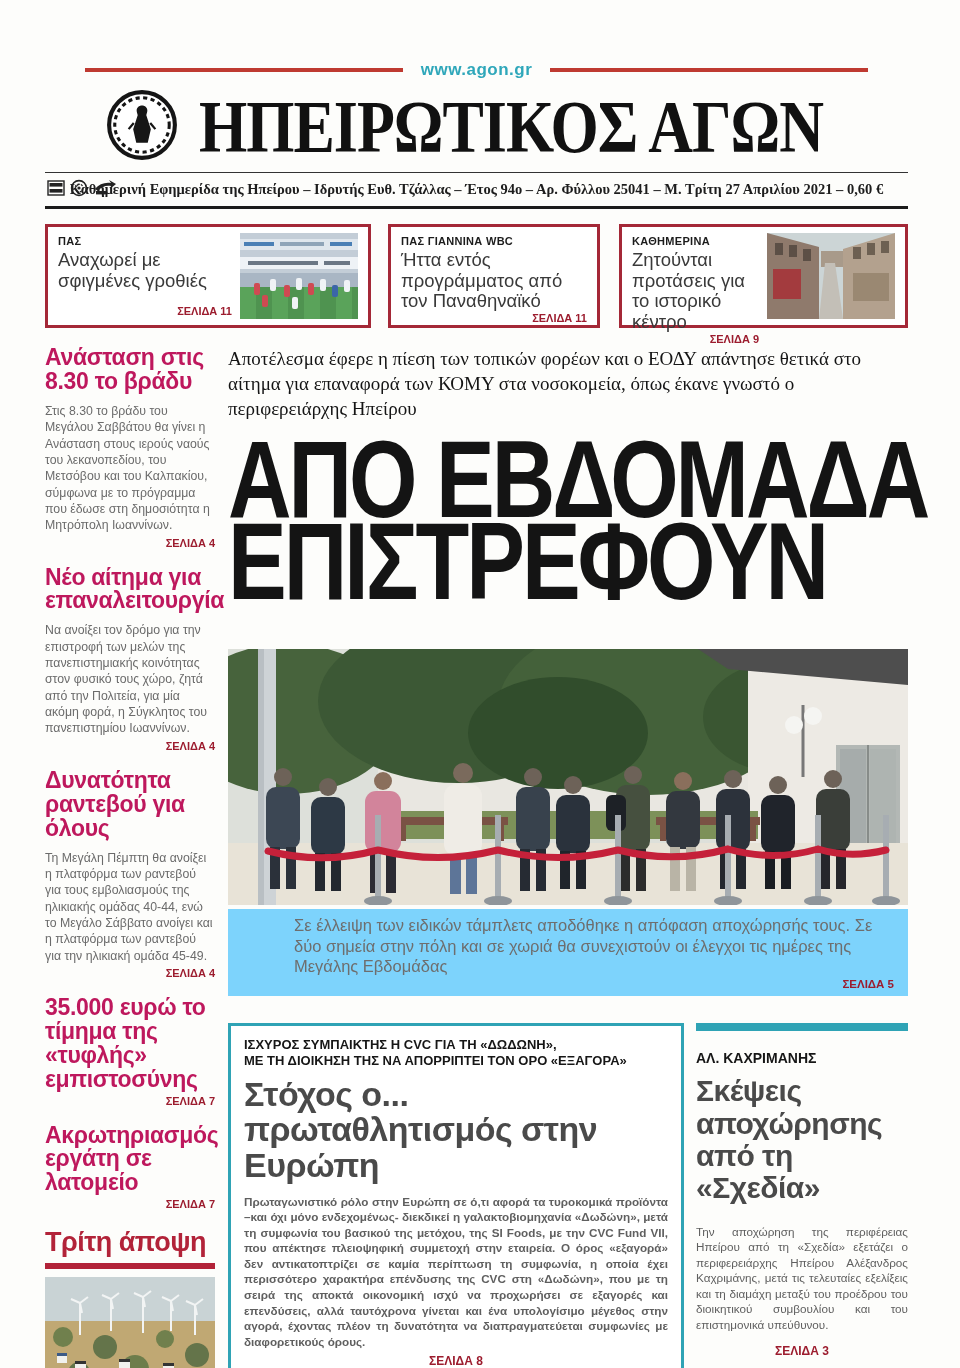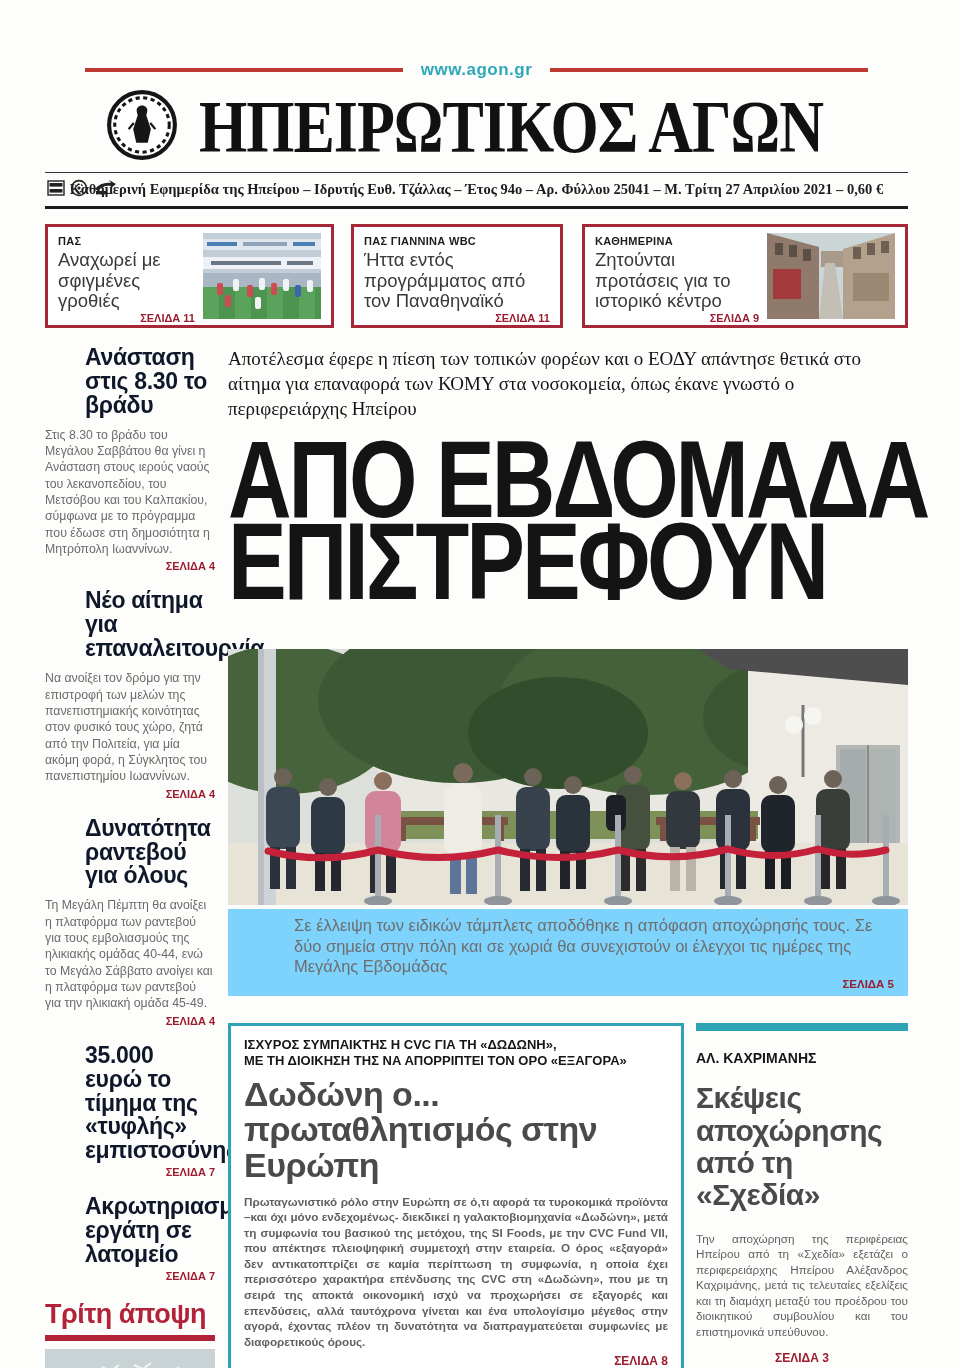--- a/index.html
+++ b/index.html
@@ -16,38 +16,38 @@
                  transform:scaleY(1.18); transform-origin:center; white-space:nowrap; }
 
   .dateline-row { border-top:1.5px solid #333; border-bottom:3px solid #1b1b1b; position:relative;
                   padding:7px 0 8px 0; text-align:center; }
   .dateline-text { font-family:"Liberation Serif", serif; font-weight:bold; font-size:14.5px; color:#1d1d1d; }
   .press-stamps { position:absolute; left:2px; top:6px; display:flex; gap:5px; align-items:center; }
 
   
   .teasers { display:flex; margin-top:15px; gap:0; }
   .teaser { border:3.5px solid #a42837; background:#fff; padding:8px 10px; display:flex; gap:8px; height:104px; }
-  .t1 { width:289px; margin-right:17px; }
+  .t1 { width:326px; margin-right:17px; }
   .t2 { width:212px; margin-right:19px; }
   .t3 { flex:1; }
   .teaser .txt { flex:1; display:flex; flex-direction:column; }
   .teaser .kicker { font-size:11px; font-weight:bold; color:#1c1c1c; letter-spacing:.3px; margin-bottom:3px; }
   .teaser .hl { font-size:18.5px; color:#3a3a3a; line-height:1.12; }
   .teaser .pref { margin-top:auto; text-align:right; }
   .pref { font-size:11px; font-weight:bold; color:#9c1c2e; }
   .teaser svg.photo { flex:none; align-self:center; }
 
   
   .content { display:flex; gap:13px; margin-top:18px; }
   .sidebar { width:170px; flex:none; }
   .main { flex:1; min-width:0; }
 
   
   .sb-art { margin-bottom:17px; }
-  .sb-hl { font-size:23px; color:#0f172a; line-height:1.04; letter-spacing:-.3px;margin-left:40px; }
+  .sb-hl { font-size:23px; color:#be185d; line-height:1.04; letter-spacing:-.3px; }
   .sb-body { font-size:12.3px; color:#6b6b6b; line-height:1.33; margin-top:9px; }
   .sb-art .pref { display:block; text-align:right; margin-top:3px; }
 
   .opinion { margin-top:4px; }
   .opinion-head { color:#b22339; font-weight:bold; font-size:27px; letter-spacing:-.5px; }
   .red-rule { height:6px; background:#b22339; margin:5px 0 8px 0; }
 
   
   .standfirst { font-family:"Liberation Serif", serif; font-size:19px; color:#151515; line-height:1.32; max-width:672px; }
   .main-headline { height:208px; overflow:visible; margin-top:8px; }
@@ -57,26 +57,26 @@
   figure.lead-photo { margin-top:12px; }
   .caption-strip { background:#7dd3fc; padding:6px 14px 6px 66px; }
   .caption-text { font-size:16.5px; color:#6e6e6e; line-height:1.25; }
   .caption-strip .pref { display:block; text-align:right; font-size:11.5px; margin-top:1px; }
 
   .bottom-row { display:flex; gap:12px; margin-top:27px; }
   .cvc-box { width:456px; flex:none; border:3.5px solid #2fa3b5; background:#fff; padding:11px 13px 19px 13px; }
   .cvc-kicker { font-size:13px; font-weight:bold; color:#161616; line-height:1.25; }
   .cvc-hl { font-size:34px; color:#4a4a4a; line-height:1.05; letter-spacing:-.5px; margin-top:7px; }
   .cvc-body { font-size:11.7px; color:#5f5f5f; line-height:1.33; text-align:justify; margin-top:10px;font-weight:bold; }
-  .cvc-box .pref { display:block; text-align:right; margin-top:5px; font-size:12px; }
+  .cvc-box .pref { display:block; text-align:center; margin-top:5px; font-size:12px; }
 
   .right-col { flex:1; display:flex; flex-direction:column;gap:9px; }
   .teal-bar { height:8px; background:#2fa3b5; }
   .rc-kicker { font-size:14px; font-weight:bold; color:#161616; margin-top:10px; }
-  .rc-hl { font-size:30px; color:#4a4a4a; line-height:1.08; letter-spacing:-.5px; margin-top:7px; }
+  .rc-hl { font-size:30px; color:#4a4a4a; line-height:1.08; letter-spacing:-.5px; margin-top:0; }
   .rc-body { font-size:11.7px; color:#5f5f5f; line-height:1.33; text-align:justify; margin-top:10px; }
   .right-col .pref { display:block; text-align:center; margin:2px 0 8px 0; font-size:12px; }
   .teal-bar.bottom { margin-top:auto; }
 </style>
 </head>
 <body>
 
 <div class="page">
 
   <header>
@@ -403,21 +403,21 @@
         </figcaption>
       </figure>
 
       <div class="bottom-row">
 
         <article class="cvc-box">
           <div class="cvc-kicker">
             <div>ΙΣΧΥΡΟΣ ΣΥΜΠΑΙΚΤΗΣ Η CVC ΓΙΑ ΤΗ «ΔΩΔΩΝΗ»,</div>
             <div>ΜΕ ΤΗ ΔΙΟΙΚΗΣΗ ΤΗΣ ΝΑ ΑΠΟΡΡΙΠΤΕΙ ΤΟΝ ΟΡΟ «ΕΞΑΓΟΡΑ»</div>
           </div>
-          <h2 class="cvc-hl">Δωδώνη ο... πρωταθλητισμός στην Ευρώπη</h2>
+          <h2 class="cvc-hl">Στόχος ο... πρωταθλητισμός στην Ευρώπη</h2>
           <p class="cvc-body">Πρωταγωνιστικό ρόλο στην Ευρώπη σε ό,τι αφορά τα τυροκομικά προϊόντα –και όχι μόνο ενδεχομένως- διεκδικεί η γαλακτοβιομηχανία «Δωδώνη», μετά τη συμφωνία του βασικού της μετόχου, της SI Foods, με την CVC Fund VII, που απέκτησε πλειοψηφική συμμετοχή στην εταιρεία. Ο όρος «εξαγορά» δεν αντικατοπτρίζει σε καμία περίπτωση τη συμφωνία, η οποία έχει περισσότερο χαρακτήρα επένδυσης της CVC στη «Δωδώνη», που με τη σειρά της αποκτά οικονομική ισχύ να προχωρήσει σε εξαγορές και επενδύσεις, αλλά ταυτόχρονα γίνεται και ένα υπολογίσιμο μέγεθος στην αγορά, έχοντας πλέον τη δυνατότητα να διαπραγματεύεται συμφωνίες με διαφορετικούς όρους.</p>
           <span class="pref">ΣΕΛΙΔΑ 8</span>
         </article>
 
         <article class="right-col">
           <div class="teal-bar"></div>
           <div class="rc-kicker">ΑΛ. ΚΑΧΡΙΜΑΝΗΣ</div>
           <h2 class="rc-hl">Σκέψεις αποχώρησης από τη «Σχεδία»</h2>
           <p class="rc-body">Την αποχώρηση της περιφέρειας Ηπείρου από τη «Σχεδία» εξετάζει ο περιφερειάρχης Ηπείρου Αλέξανδρος Καχριμάνης, μετά τις τελευταίες εξελίξεις και τη διαμάχη μεταξύ του προέδρου του διοικητικού συμβουλίου και του επιστημονικά υπεύθυνου.</p>
           <span class="pref">ΣΕΛΙΔΑ 3</span>

